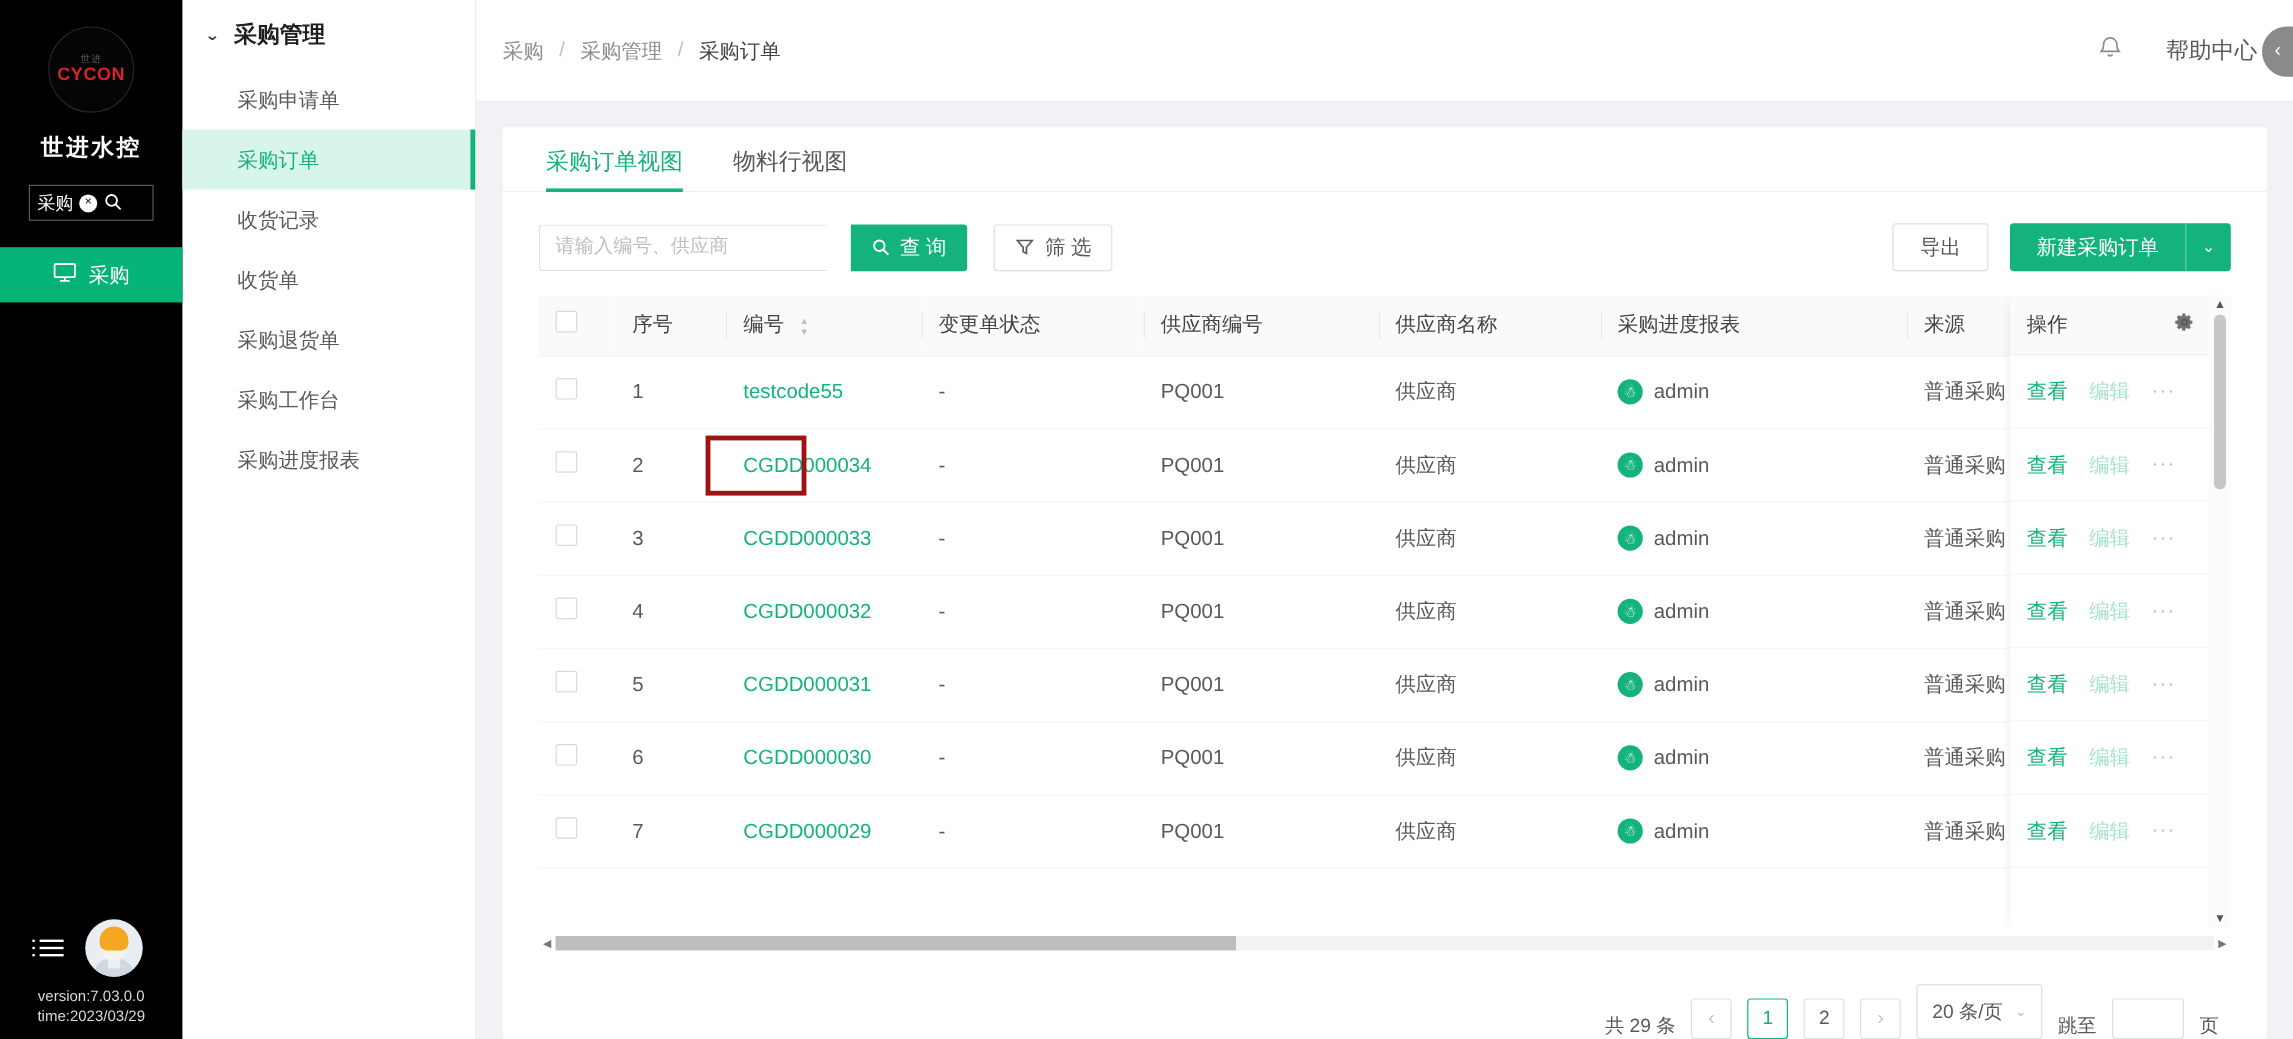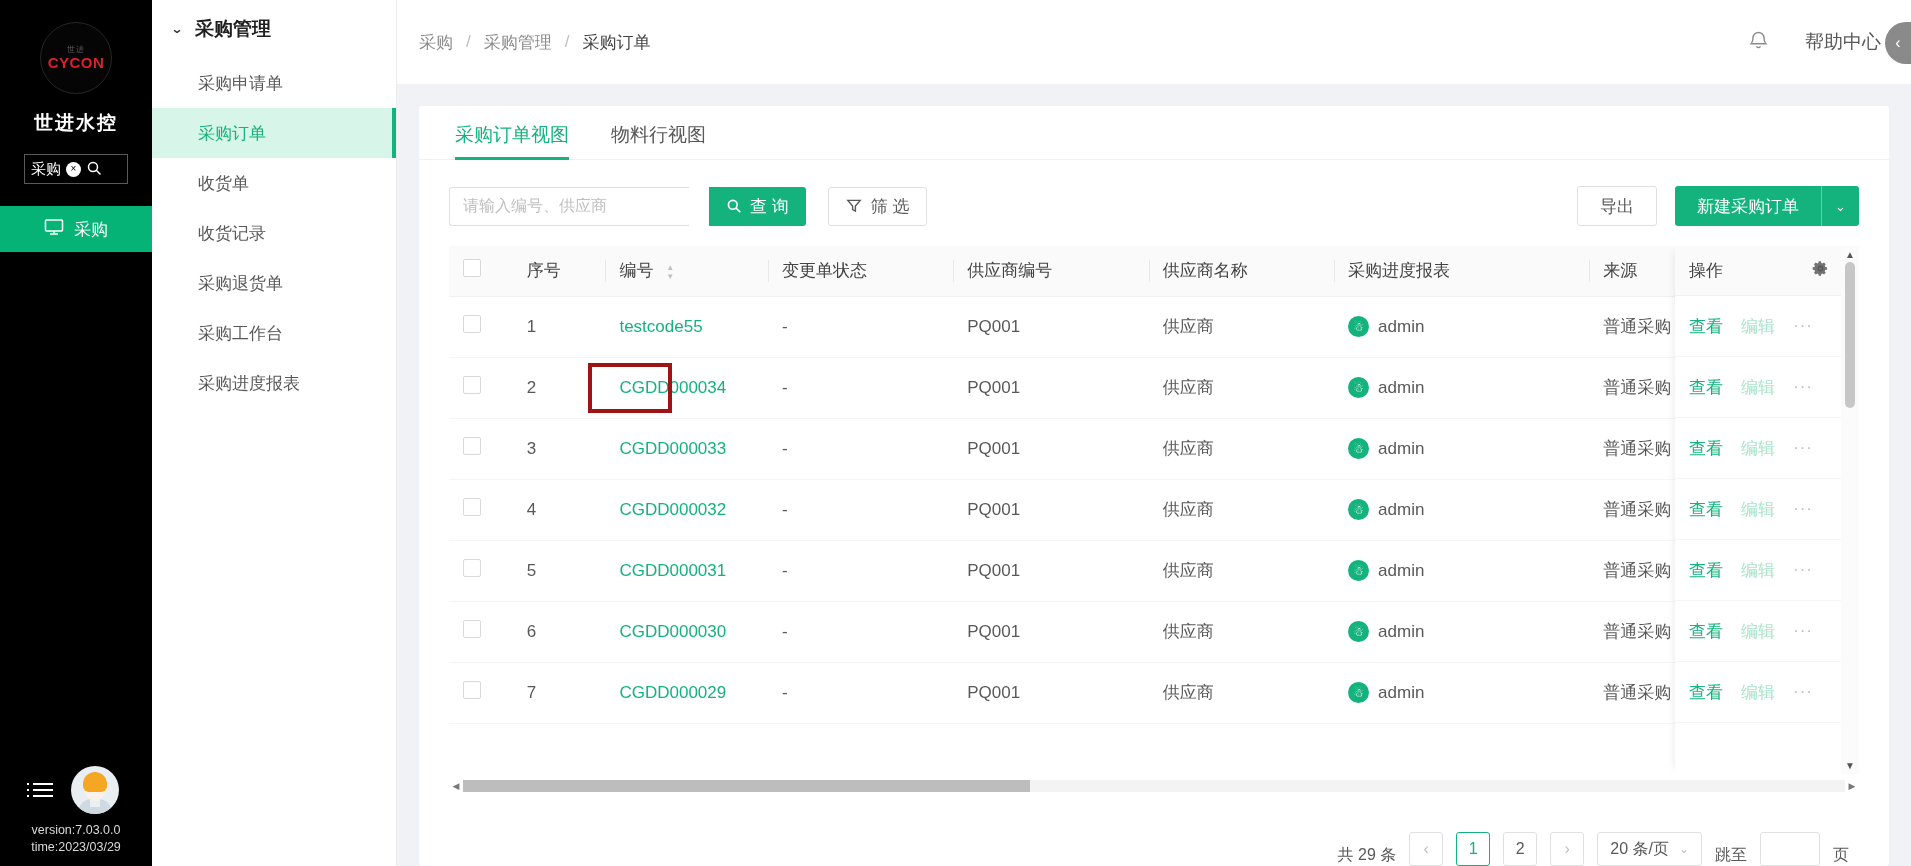--- a/index.html
+++ b/index.html
@@ -227,21 +227,21 @@
     gap: 13px; padding: 0 40px; font-size: 16px; color: #595959;
   }
   .pg-btn {
     min-width: 34px; height: 34px; border: 1px solid #e0e0e0; border-radius: 3px;
     display: flex; align-items: center; justify-content: center; background: #fff;
     color: #595959; cursor: pointer; font-size: 16px;
   }
   .pg-btn.active { border-color: #14b37d; color: #14b37d; }
   .pg-btn.nav { color: #bfbfbf; }
   .pg-size {
-    height: 34px; min-width: 104px; border: 1px solid #e0e0e0; border-radius: 3px;
+    height: 46px; min-width: 104px; border: 1px solid #e0e0e0; border-radius: 3px;
     display: flex; align-items: center; justify-content: center; gap: 10px;
     background: #fff; color: #595959; cursor: pointer; padding: 0 12px;
   }
   .pg-size .cv { font-size: 12px; color: #bfbfbf; }
   .pg-jump-input {
     width: 60px; height: 34px; border: 1px solid #e0e0e0; border-radius: 3px;
     background: #fff; outline: none; font-family: inherit; font-size: 16px; padding: 0 8px;
   }
 
   
@@ -309,24 +309,24 @@
       <span class="caret">⌄</span>
       <span>采购管理</span>
     </div>
     <div class="menu-item">
       <span>采购申请单</span>
     </div>
     <div class="menu-item active">
       <span>采购订单</span>
     </div>
     <div class="menu-item">
+      <span>收货记录</span>
+    </div>
+    <div class="menu-item">
       <span>收货单</span>
-    </div>
-    <div class="menu-item">
-      <span>收货记录</span>
     </div>
     <div class="menu-item">
       <span>采购退货单</span>
     </div>
     <div class="menu-item">
       <span>采购工作台</span>
     </div>
     <div class="menu-item">
       <span>采购进度报表</span>
     </div>

